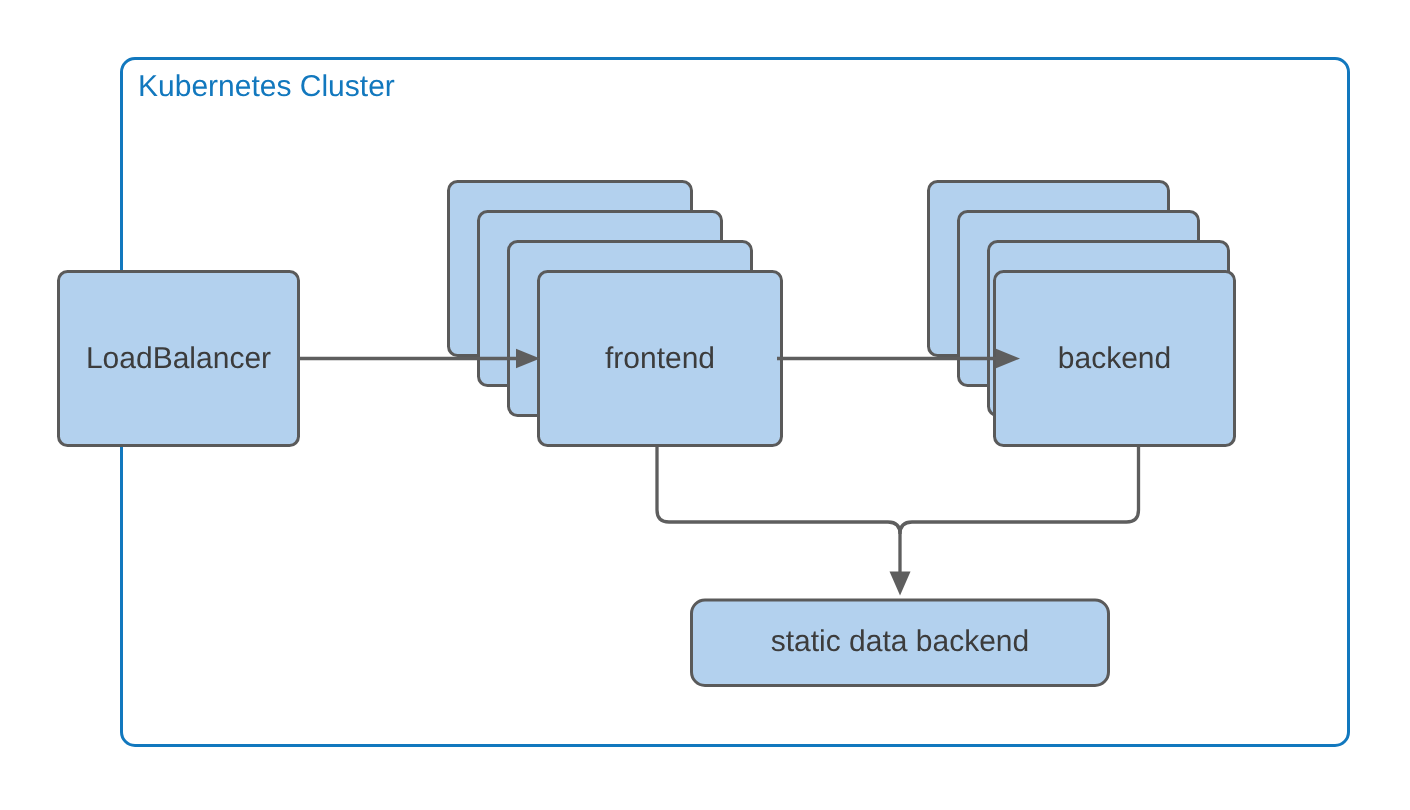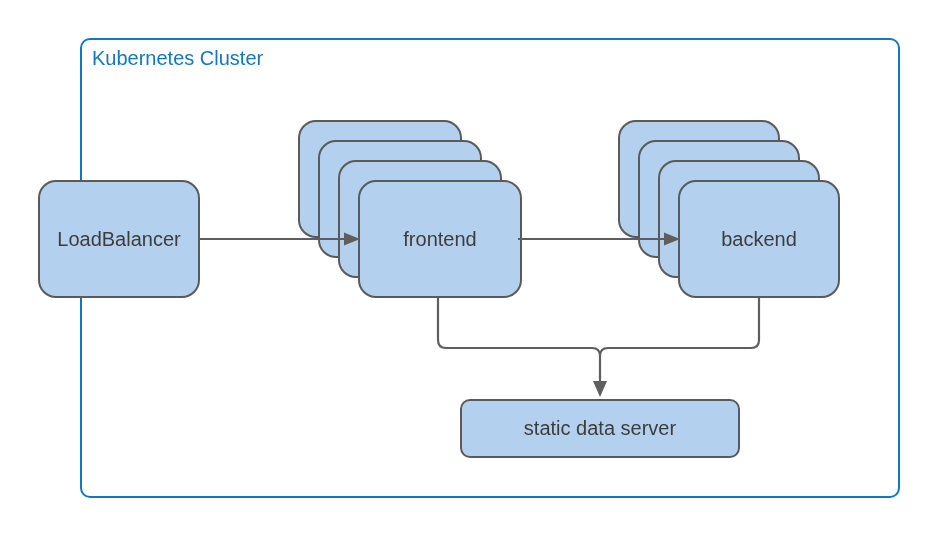--- a/index.html
+++ b/index.html
@@ -28,21 +28,21 @@
     font-size: 20px;
     line-height: 24px;
     color: var(--cluster-title, #1278BE);
     white-space: nowrap;
   }
 
   .node {
     position: absolute;
     background: var(--node-fill, #B3D1EE);
     border: 2.5px solid var(--node-border, #5A5A5A);
-    border-radius: 18px;
+    border-radius: 7px;
     display: flex;
     align-items: center;
     justify-content: center;
     font-size: 20px;
     color: var(--node-text, #3C3C3C);
     z-index: 2;
     white-space: nowrap;
   }
 
   #lb  { left: 38px;  top: 180px; width: 162px; height: 118px; }
@@ -50,21 +50,21 @@
   .sb  { width: 164px; height: 118px; }
   #f1  { left: 298px; top: 120px; }
   #f2  { left: 318px; top: 140px; }
   #f3  { left: 338px; top: 160px; }
   #f4  { left: 358px; top: 180px; }
 
   .sbb { width: 162px; height: 118px; }
   #b1  { left: 618px; top: 120px; }
   #b2  { left: 638px; top: 140px; }
   #b3  { left: 658px; top: 160px; }
-  #b4  { left: 678px; top: 180px; }
+  #b4  { left: 662px; top: 180px; }
 
   #sds { left: 460px; top: 399px; width: 280px; height: 59px; border-radius: 10px; }
 
   svg.edges {
     position: absolute;
     left: 0; top: 0;
     width: 940px; height: 540px;
     z-index: 3;
     pointer-events: none;
   }
@@ -99,21 +99,21 @@
   </div>
 
   <div class="node sbb" id="b1"></div>
   <div class="node sbb" id="b2"></div>
   <div class="node sbb" id="b3"></div>
   <div class="node sbb" id="b4">
     <span>backend</span>
   </div>
 
   <div class="node" id="sds">
-    <span>static data server</span>
+    <span>static data backend</span>
   </div>
 
   <svg class="edges" viewBox="0 0 940 540">
 
     <path class="edge" d="M 200 239 L 344 239"></path>
     <polygon class="arrowhead" points="360,239 344,232.5 344,245.5"></polygon>
 
     <path class="edge" d="M 518 239 L 664 239"></path>
     <polygon class="arrowhead" points="680,239 664,232.5 664,245.5"></polygon>
 

